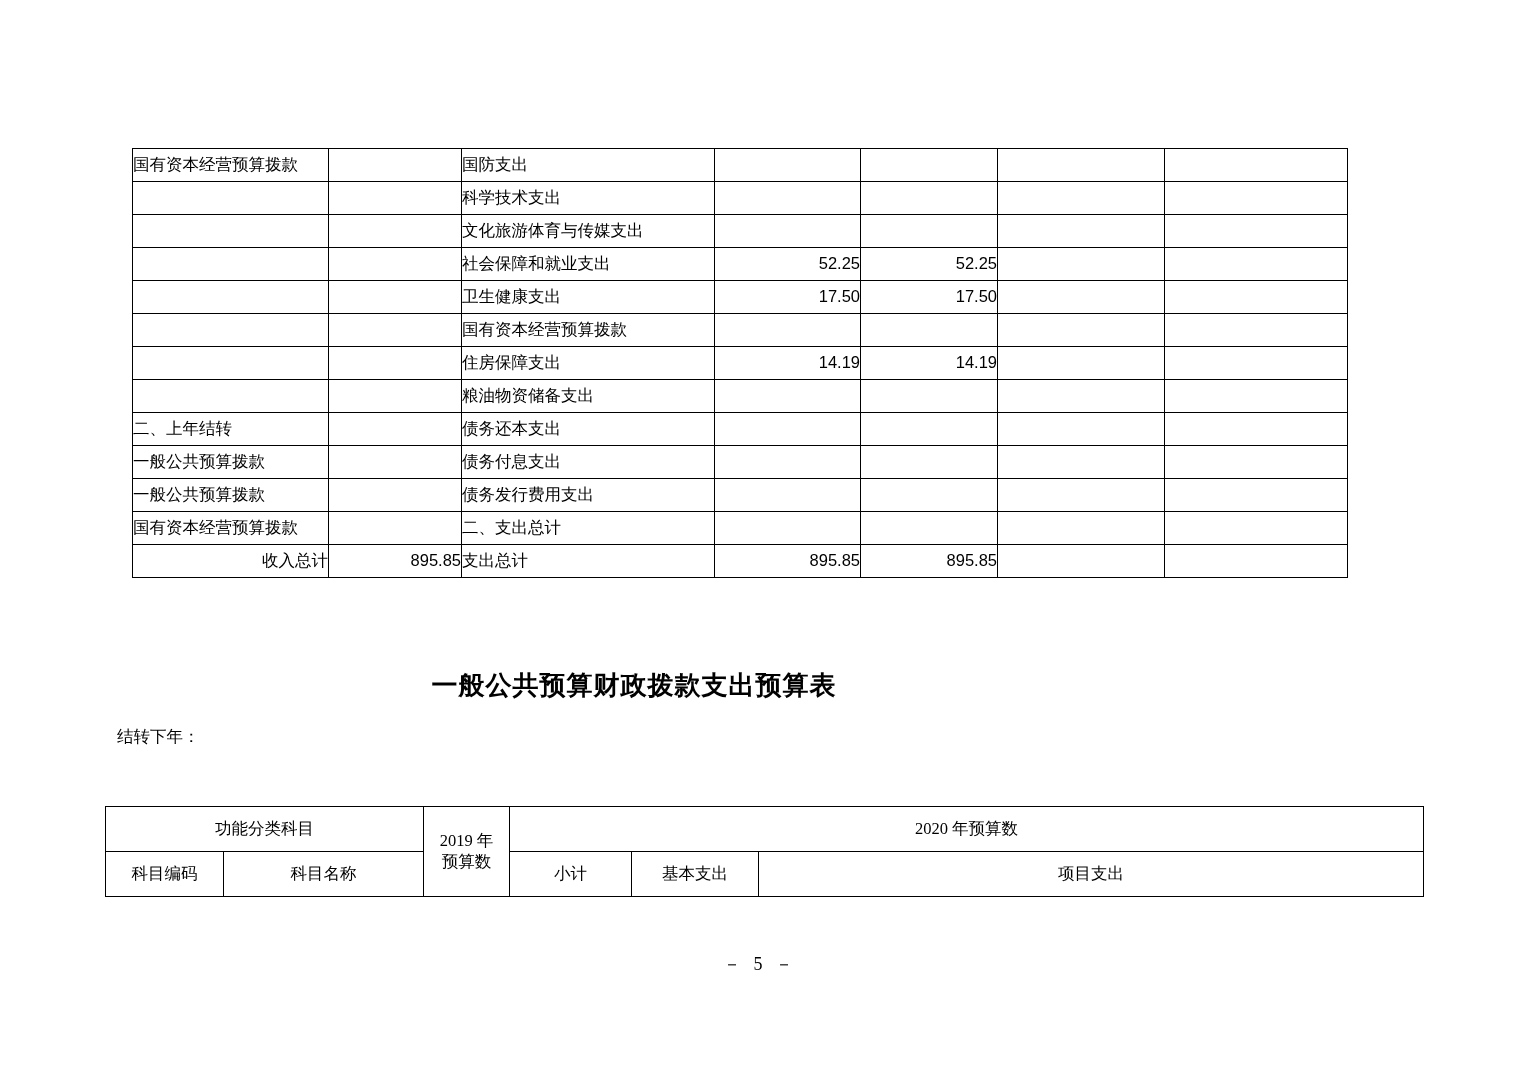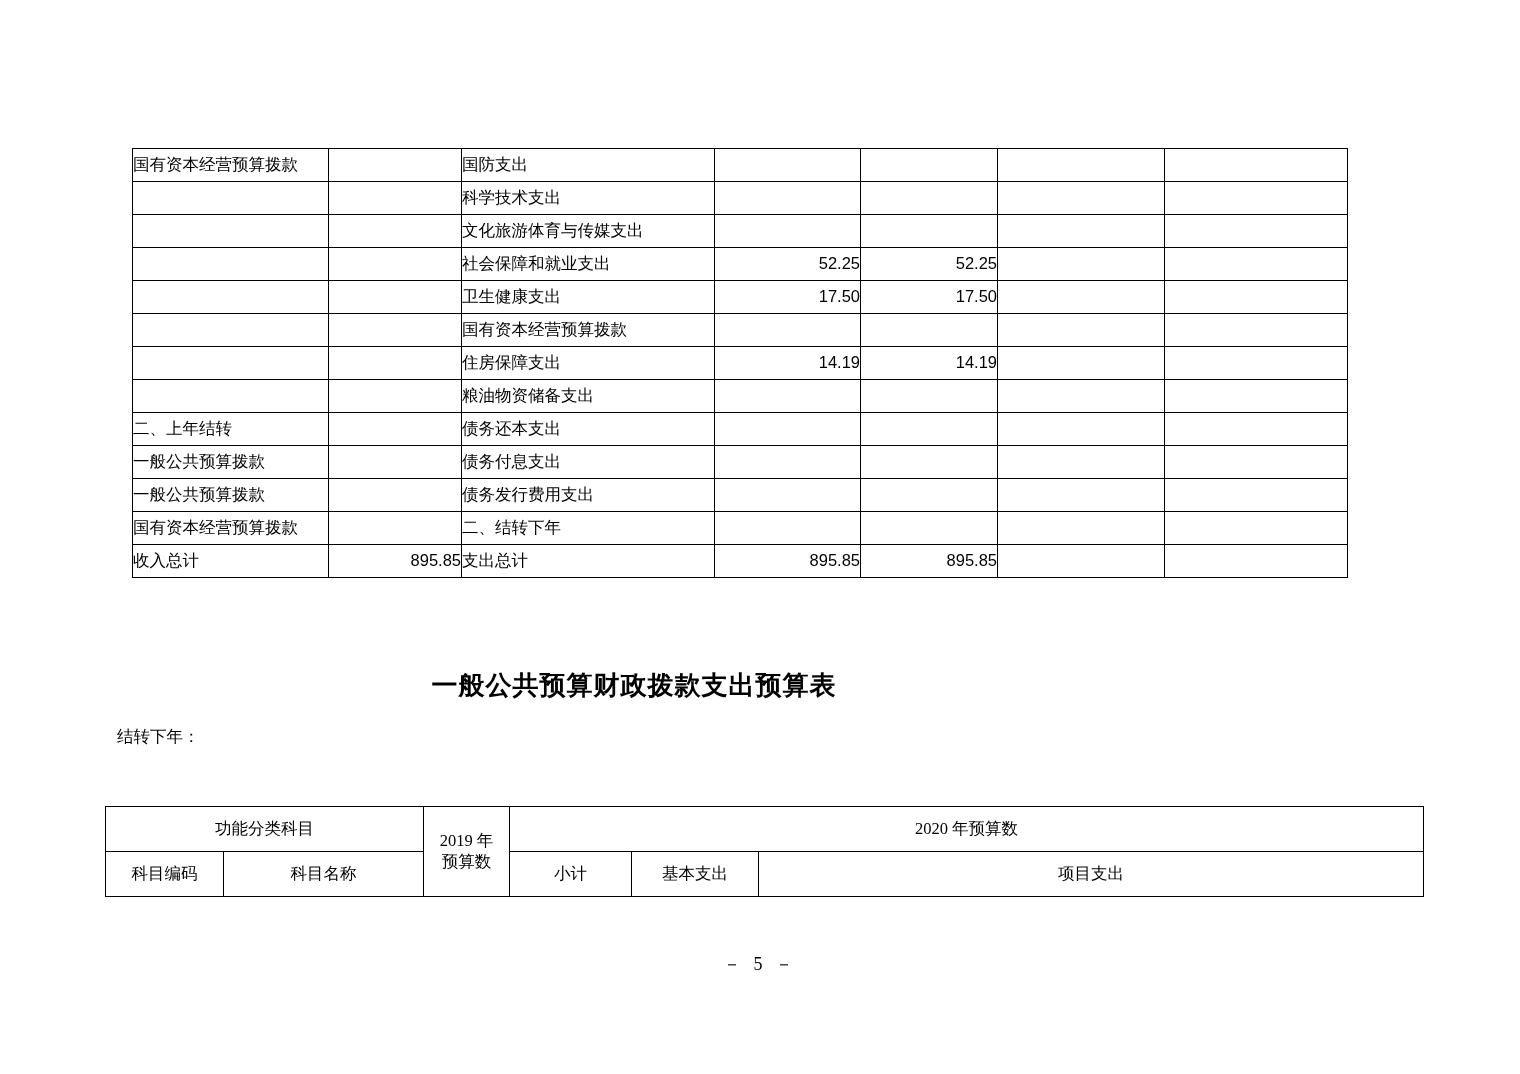--- a/index.html
+++ b/index.html
@@ -48,21 +48,21 @@
     white-space: nowrap;
     font-family: "Liberation Serif", serif;
   }
   .cell-num {
     padding-right: 10px;
     text-align: right;
     font-family: "Liberation Sans", sans-serif;
     font-size: 16px;
   }
   .cell-center {
-    text-align: left;
+    text-align: right;
     white-space: nowrap;
   }
   .cell-indent {
     padding-left: 22px;
     white-space: nowrap;
   }
   .row-total td {
     height: 34px;
   }
 
@@ -235,21 +235,21 @@
           <td class="cell-num"></td>
           <td class="cell-text">债务发行费用支出</td>
           <td class="cell-num"></td>
           <td class="cell-num"></td>
           <td class="cell-num"></td>
           <td class="cell-num"></td>
         </tr>
         <tr>
           <td class="cell-text">国有资本经营预算拨款</td>
           <td class="cell-num"></td>
-          <td class="cell-indent">二、结转下年</td>
+          <td class="cell-indent">二、支出总计</td>
           <td class="cell-num"></td>
           <td class="cell-num"></td>
           <td class="cell-num"></td>
           <td class="cell-num"></td>
         </tr>
         <tr class="row-total">
           <td class="cell-center">收入总计</td>
           <td class="cell-num">895.85</td>
           <td class="cell-indent">支出总计</td>
           <td class="cell-num">895.85</td>

